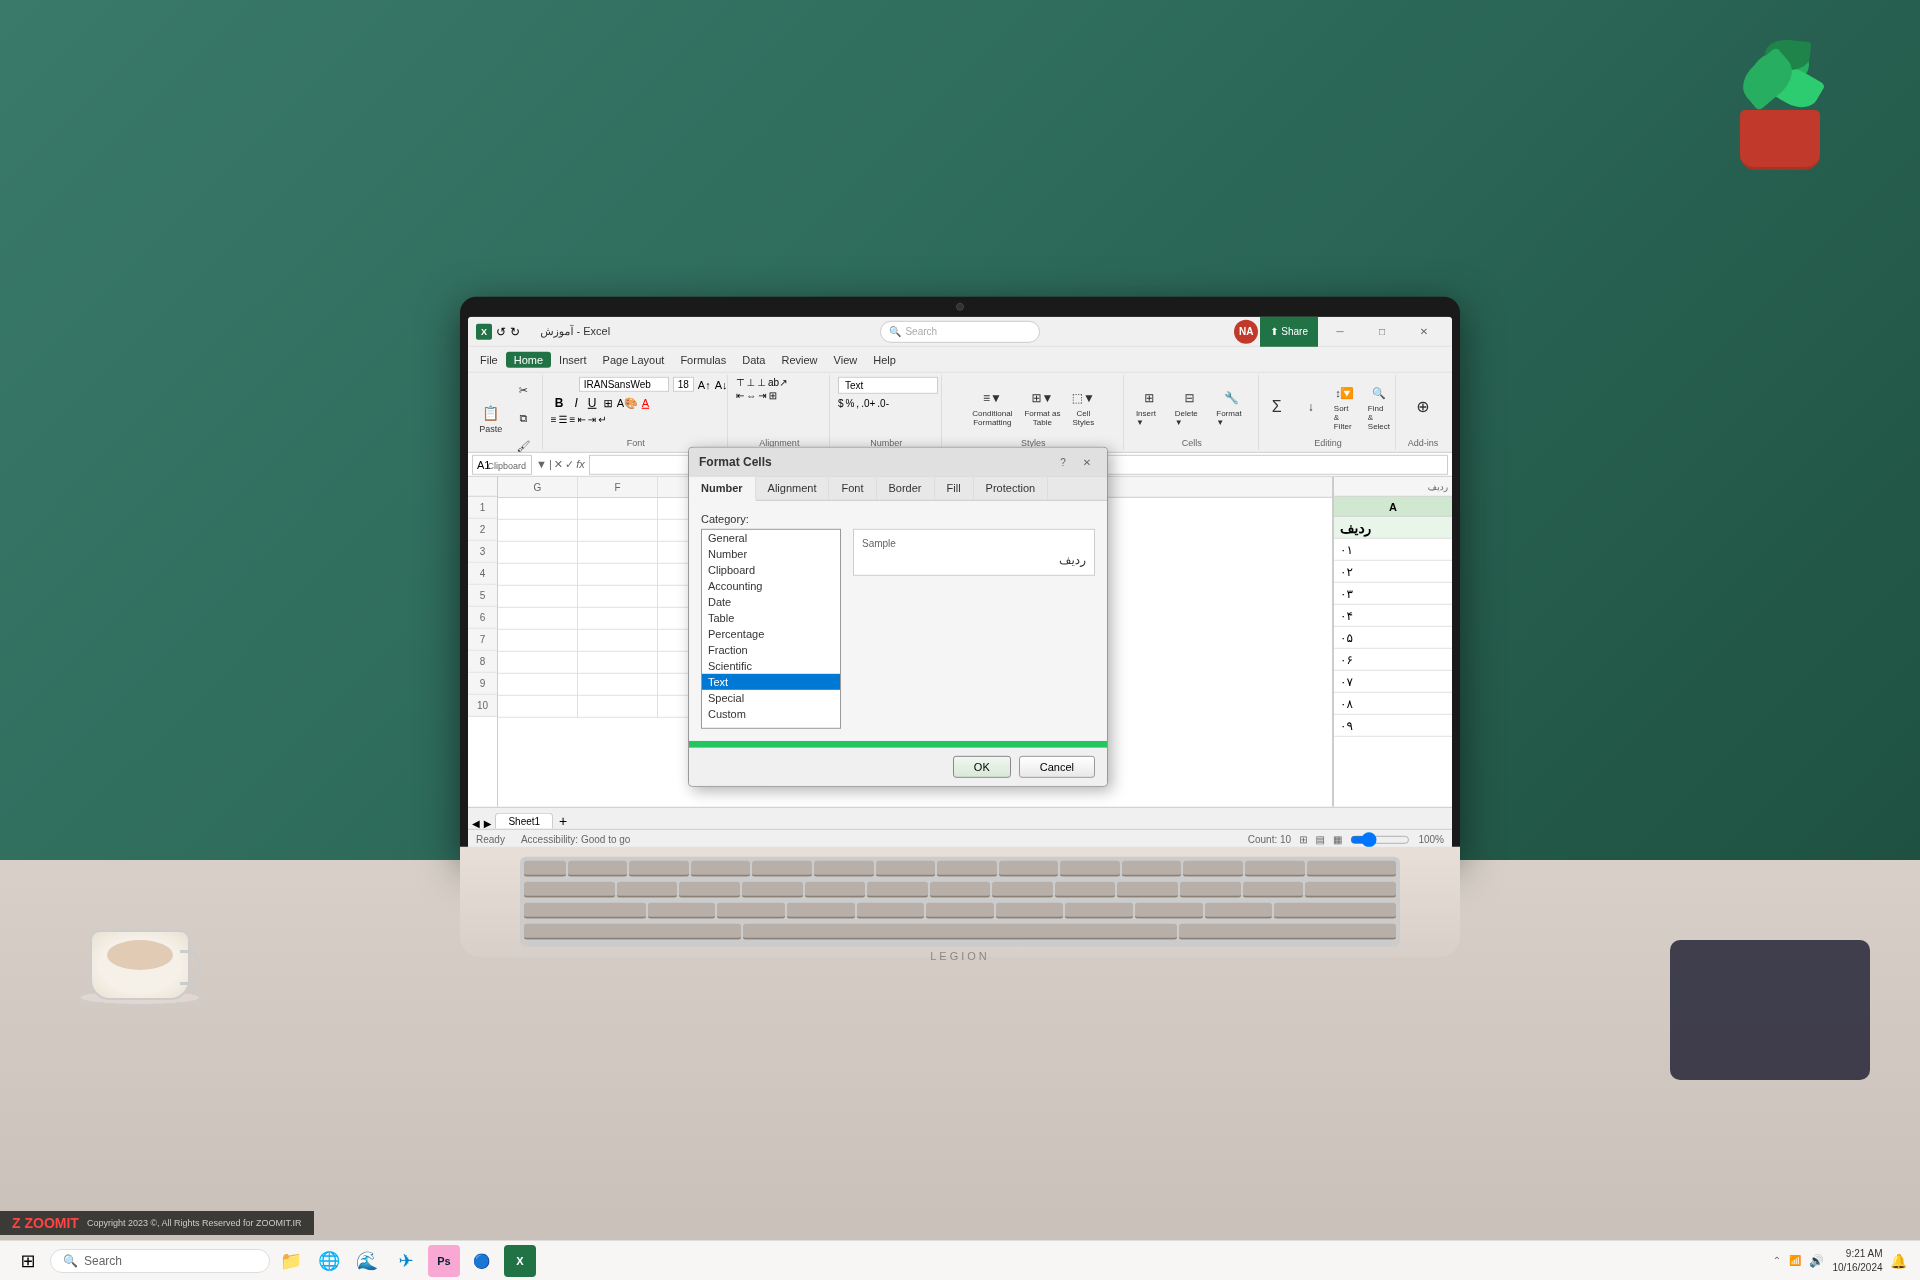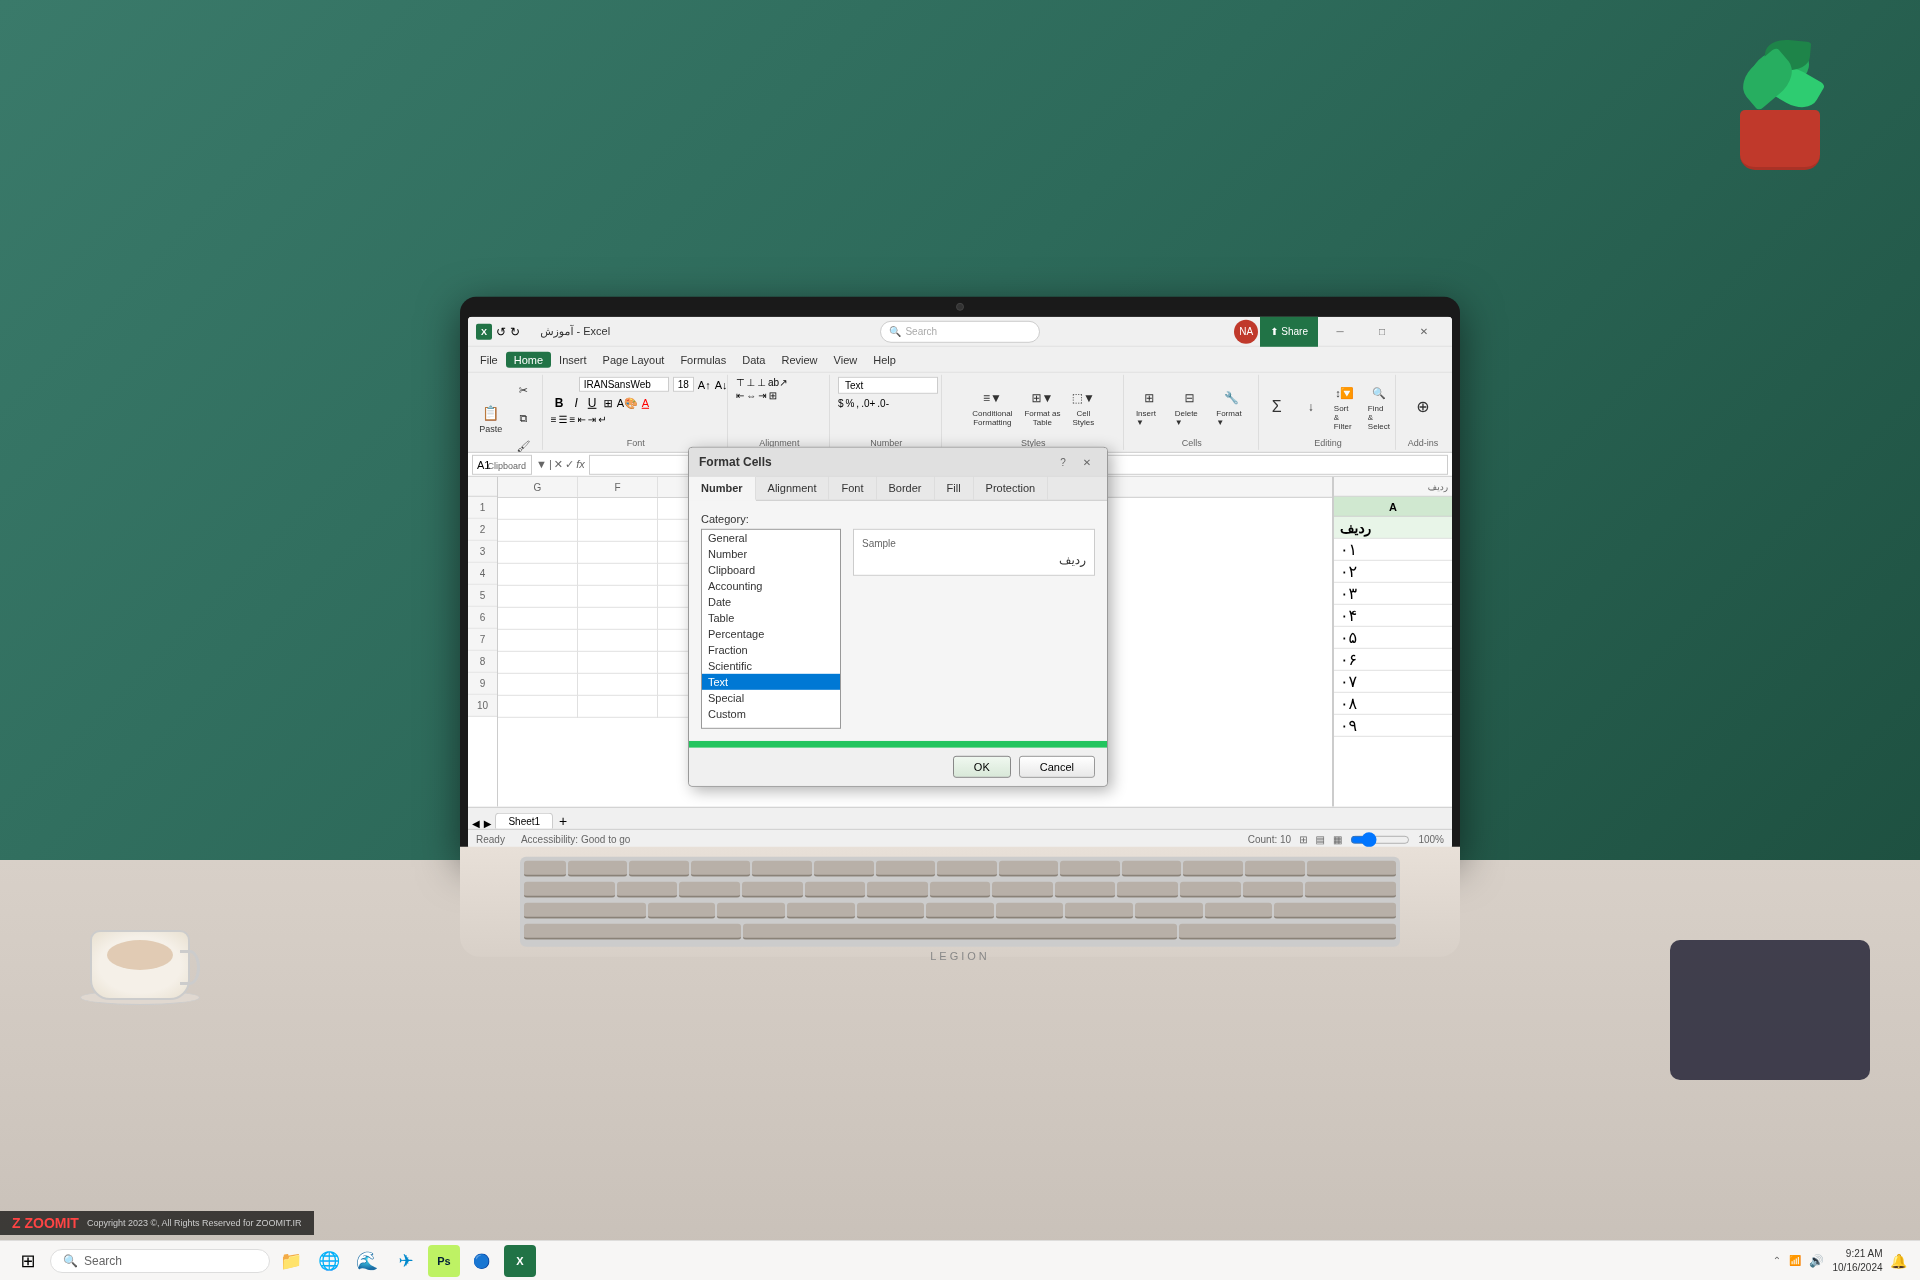--- a/index.html
+++ b/index.html
@@ -424,21 +424,21 @@
       font-weight: bold;
       font-size: 11px;
     }
     .right-panel-cell {
       height: 22px;
       border-bottom: 1px solid #e0e0e0;
       display: flex;
       align-items: center;
       justify-content: flex-end;
       padding: 0 6px;
-      font-size: 16px;
+      font-size: 12px;
       direction: rtl;
     }
     .right-panel-cell.header-cell {
       background: #e8f5e8;
       font-weight: bold;
       font-size: 14px;
     }
 
     
     .dialog-overlay {
@@ -786,21 +786,21 @@
     .user-avatar {
       width: 24px;
       height: 24px;
       background: #c0392b;
       border-radius: 50%;
       display: flex;
       align-items: center;
       justify-content: center;
       color: white;
       font-size: 10px;
-      font-weight: normal;
+      font-weight: bold;
     }
   </style>
 </head>
 <body>
 
 <div class="bg-scene"></div>
 
 <div class="desk-surface"></div>
 
 <div class="teacup">
@@ -1285,21 +1285,21 @@
   <div class="taskbar-icon">⊞</div>
   <div class="taskbar-search">
     <span style="font-size:12px;color:#666;">🔍</span>
     <span class="taskbar-search-text">Search</span>
   </div>
 
   <div class="taskbar-icon">📁</div>
   <div class="taskbar-icon" style="color:#4285f4;">🌐</div>
   <div class="taskbar-icon" style="color:#0078d4;">🌊</div>
   <div class="taskbar-icon" style="color:#0088cc;">✈</div>
-  <div class="taskbar-icon" style="color:#001e36;background:#bef264;border-radius:4px;font-size:11px;font-weight:bold;">Ps</div>
+  <div class="taskbar-icon" style="color:#001e36;background:#f9a8d4;border-radius:4px;font-size:11px;font-weight:bold;">Ps</div>
   <div class="taskbar-icon" style="font-size:14px;">🔵</div>
   <div class="taskbar-icon" style="background:#217346;border-radius:4px;font-size:11px;color:white;font-weight:bold;">X</div>
   <div class="taskbar-right">
     <span style="font-size:10px;color:#666;">⌃</span>
     <span style="font-size:10px;">📶</span>
     <span style="font-size:12px;">🔊</span>
     <div class="taskbar-time">
       <div>9:21 AM</div>
       <div>10/16/2024</div>
     </div>

